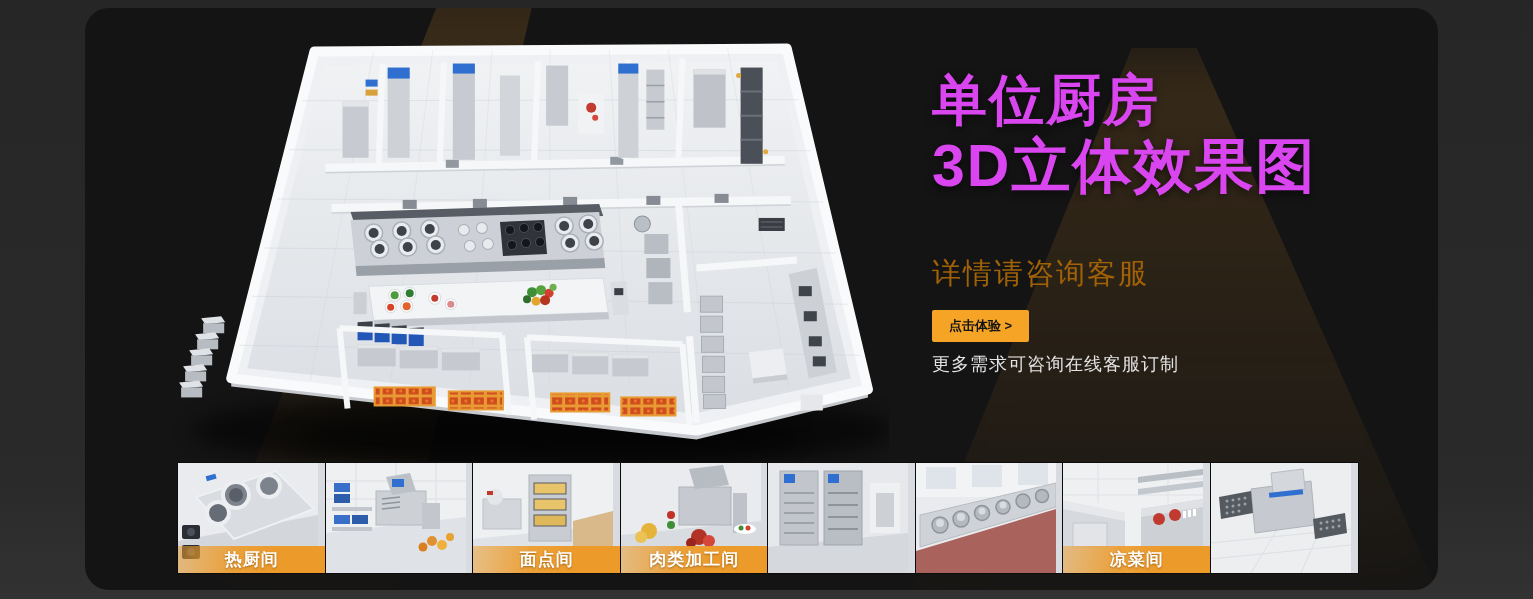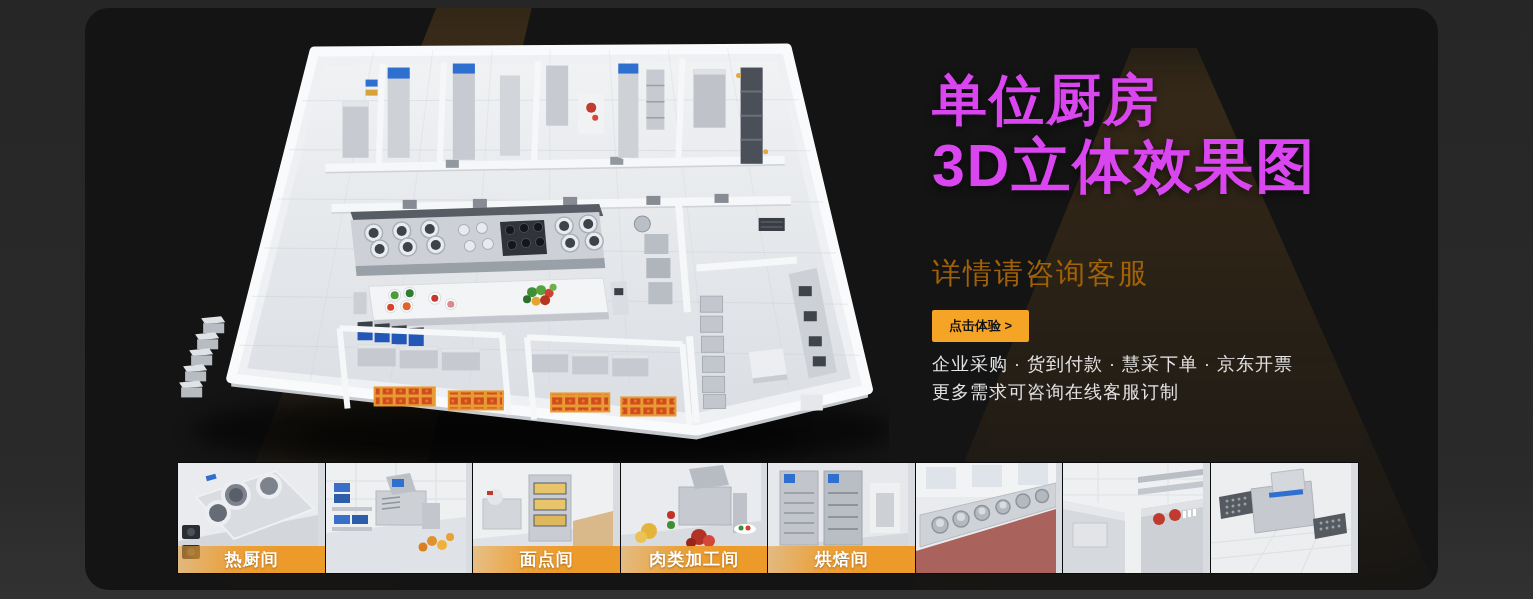--- a/index.html
+++ b/index.html
@@ -307,21 +307,20 @@
             </g>
         </g>
       </svg>
     </div>
 
     <div class="hero-title t1">单位厨房</div>
     <div class="hero-title t2">3D立体效果图</div>
     <div class="hero-subtitle">详情请咨询客服</div>
     <button class="cta">点击体验 &gt;</button>
     <div class="bullets">
-      <div>企业采购 · 货到付款 · 慧采下单 · 京东开票</div>
       <div>更多需求可咨询在线客服订制</div>
     </div>
 
     <div class="thumbs">
 
       <div class="thumb">
         <svg width="140" height="110" viewBox="0 0 140 110">
           <rect width="140" height="110" fill="#e9ebee"></rect>
           <polygon points="0,78 140,52 140,110 0,110" fill="#d3d6db"></polygon>
           <polygon points="18,34 98,8 136,46 56,76" fill="#d9dce0" stroke="#eef0f2" stroke-width="2"></polygon>
@@ -428,21 +427,20 @@
           <rect x="60" y="11" width="11" height="9" fill="#2f6fd0"></rect>
           <g stroke="#8f949b" stroke-width="2">
               <line x1="60" y1="30" x2="90" y2="30"></line>
               <line x1="60" y1="42" x2="90" y2="42"></line>
               <line x1="60" y1="54" x2="90" y2="54"></line>
               <line x1="60" y1="66" x2="90" y2="66"></line>
             </g>
           <rect x="102" y="20" width="30" height="50" fill="#eef0f2"></rect>
           <rect x="108" y="30" width="18" height="34" fill="#cdd1d6"></rect>
         </svg>
-        <div class="thumb-label">烘焙间</div>
       </div>
 
       <div class="thumb">
         <svg width="140" height="110" viewBox="0 0 140 110">
           <rect width="140" height="110" fill="#e9ebee"></rect>
           <rect x="0" y="0" width="140" height="34" fill="#f2f3f5"></rect>
           <rect x="10" y="4" width="30" height="22" fill="#dfe4ea"></rect>
             <rect x="56" y="2" width="30" height="22" fill="#dfe4ea"></rect>
             <rect x="102" y="0" width="30" height="22" fill="#dfe4ea"></rect>
           <polygon points="0,88 140,46 140,110 0,110" fill="#a9625c"></polygon>
@@ -481,20 +479,21 @@
           <polygon points="78,46 140,36 140,44 78,54" fill="#dfe1e5"></polygon>
           <circle cx="96" cy="56" r="6" fill="#c03a30"></circle>
             <circle cx="112" cy="52" r="6" fill="#c03a30"></circle>
           <g fill="#fff">
               <rect x="120" y="48" width="3" height="7"></rect>
               <rect x="125" y="47" width="3" height="7"></rect>
               <rect x="130" y="46" width="3" height="7"></rect>
             </g>
           <rect x="10" y="60" width="34" height="24" fill="#e2e4e8" stroke="#c3c7cd"></rect>
         </svg>
+        <div class="thumb-label">凉菜间</div>
       </div>
 
       <div class="thumb">
         <svg width="140" height="110" viewBox="0 0 140 110">
           <rect width="140" height="110" fill="#eceef0"></rect>
           <g stroke="#dcdfe3" stroke-width="1">
               <line x1="0" y1="80" x2="140" y2="66"></line>
               <line x1="0" y1="96" x2="140" y2="82"></line>
               <line x1="40" y1="110" x2="70" y2="60"></line>
               <line x1="90" y1="110" x2="112" y2="60"></line>

